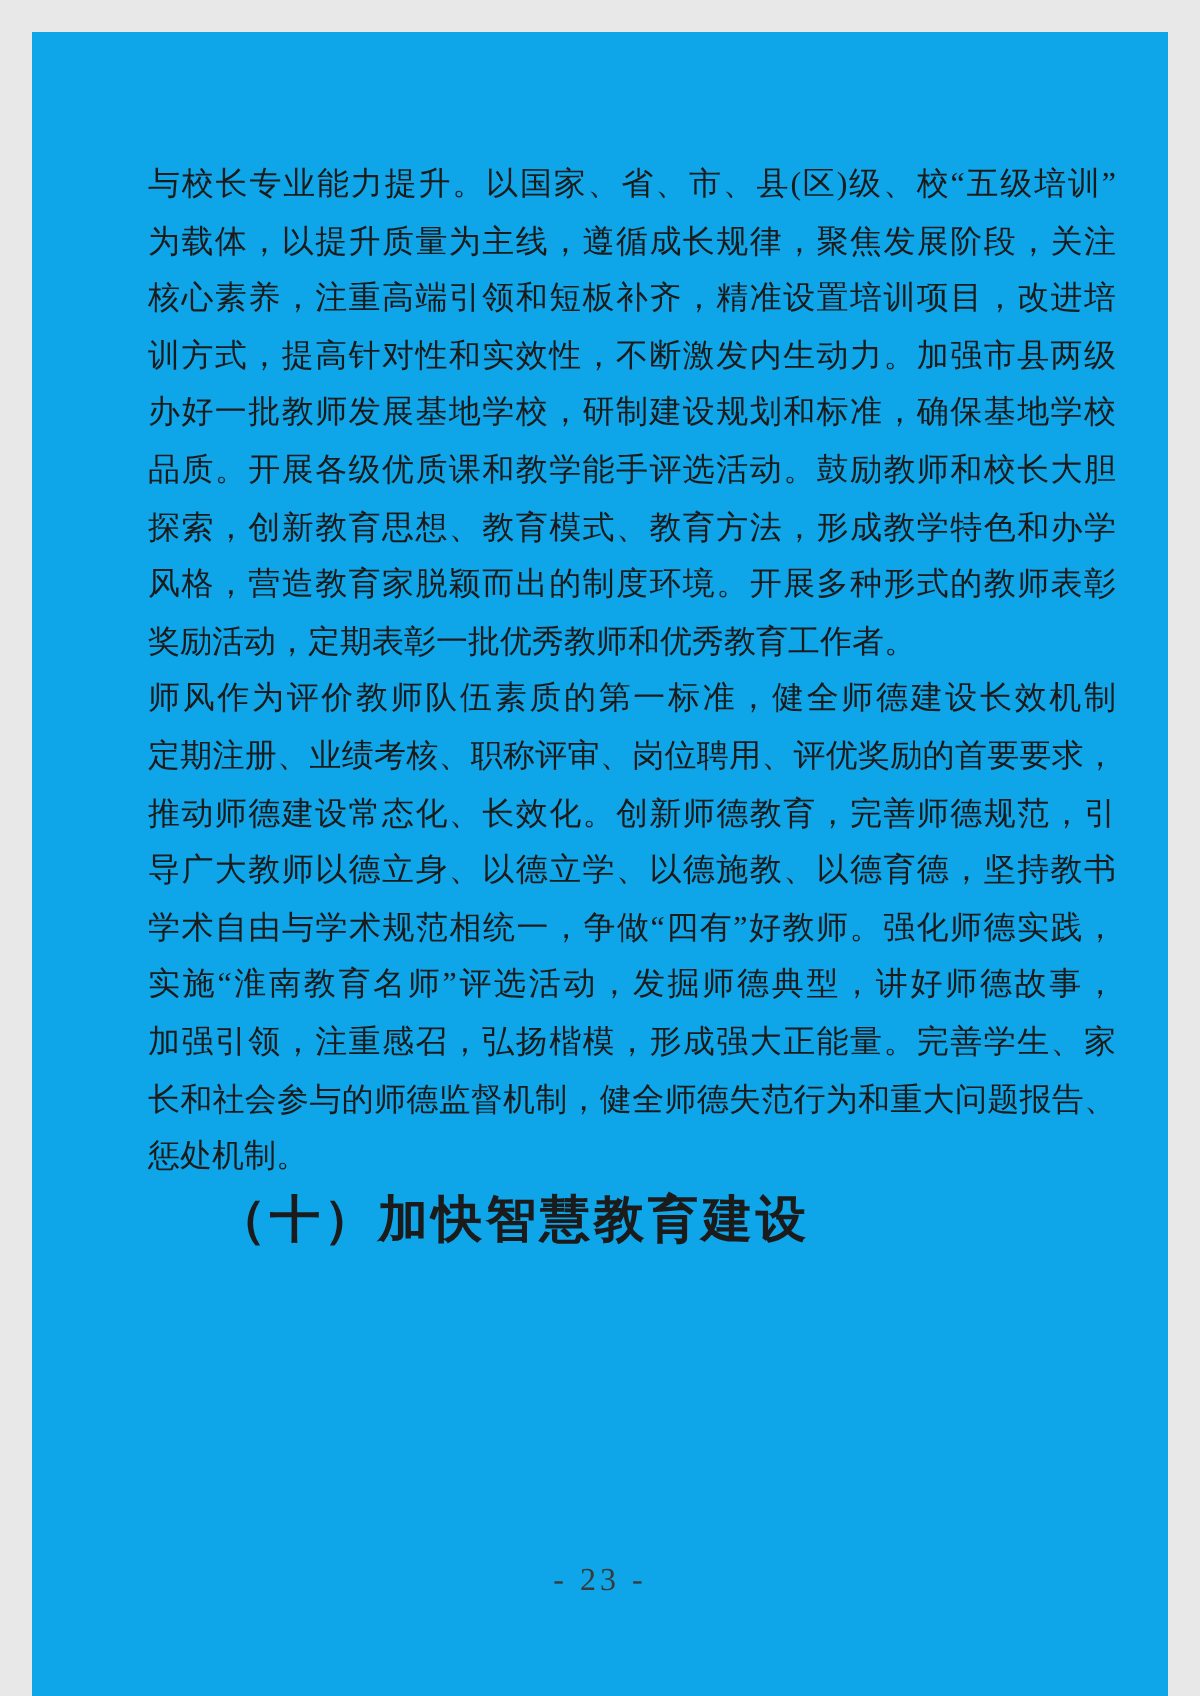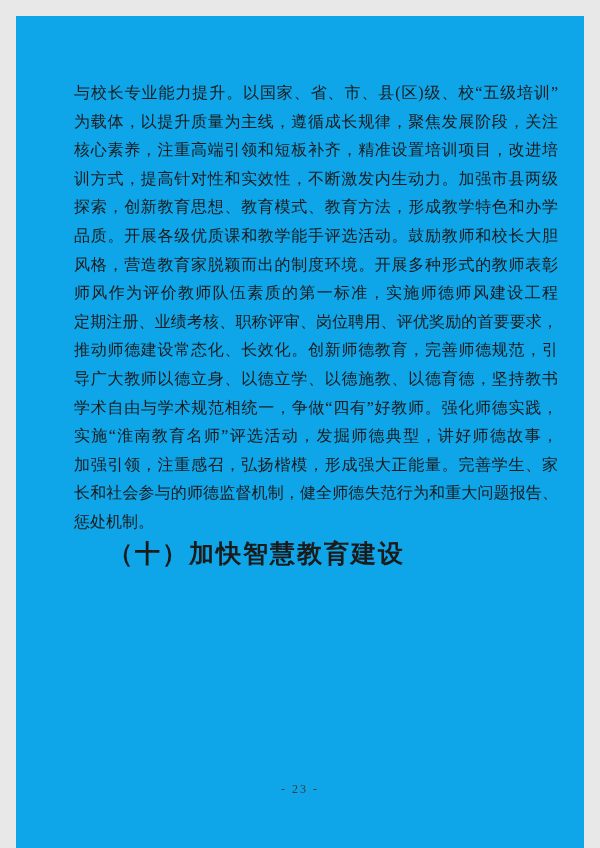--- a/index.html
+++ b/index.html
@@ -47,41 +47,43 @@
     text-indent: 34px;
     margin-top: 1px;
     letter-spacing: 2px;
   }
   .footer {
     position: absolute;
     top: 766px;
     left: 0;
     right: 0;
     text-align: center;
-    font-size: 12px;
+    font-size: 16px;
     color: #3a3a3a;
     letter-spacing: 2px;
     font-family: "Liberation Serif", "DejaVu Serif", serif;
   }
 </style>
 </head>
 <body>
 
 <div class="page">
   <div class="content">
 
     <div class="line">与校长专业能力提升。以国家、省、市、县(区)级、校“五级培训”</div>
     <div class="line">为载体，以提升质量为主线，遵循成长规律，聚焦发展阶段，关注</div>
     <div class="line">核心素养，注重高端引领和短板补齐，精准设置培训项目，改进培</div>
     <div class="line">训方式，提高针对性和实效性，不断激发内生动力。加强市县两级</div>
+    <div class="line">办好一批教师发展基地学校，研制建设规划和标准，确保基地学校</div>
+    <div class="line">品质。开展各级优质课和教学能手评选活动。鼓励教师和校长大胆</div>
     <div class="line">探索，创新教育思想、教育模式、教育方法，形成教学特色和办学</div>
-    <div class="line">品质。开展各级优质课和教学能手评选活动。鼓励教师和校长大胆</div>
     <div class="line">风格，营造教育家脱颖而出的制度环境。开展多种形式的教师表彰</div>
+    <div class="line end">奖励活动，定期表彰一批优秀教师和优秀教育工作者。</div>
 
-    <div class="line">师风作为评价教师队伍素质的第一标准，实施师德师风建设工程</div>
+    <div class="line">师风作为评价教师队伍素质的第一标准，健全师德建设长效机制</div>
     <div class="line">定期注册、业绩考核、职称评审、岗位聘用、评优奖励的首要要求，</div>
     <div class="line">推动师德建设常态化、长效化。创新师德教育，完善师德规范，引</div>
     <div class="line">导广大教师以德立身、以德立学、以德施教、以德育德，坚持教书</div>
     <div class="line">学术自由与学术规范相统一，争做“四有”好教师。强化师德实践，</div>
     <div class="line">实施“淮南教育名师”评选活动，发掘师德典型，讲好师德故事，</div>
     <div class="line">加强引领，注重感召，弘扬楷模，形成强大正能量。完善学生、家</div>
     <div class="line">长和社会参与的师德监督机制，健全师德失范行为和重大问题报告、</div>
     <div class="line end">惩处机制。</div>
 
     <div class="heading">（十）加快智慧教育建设</div>

